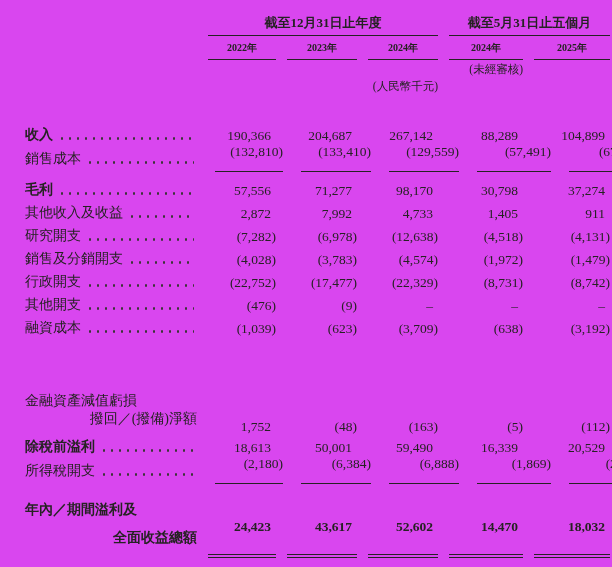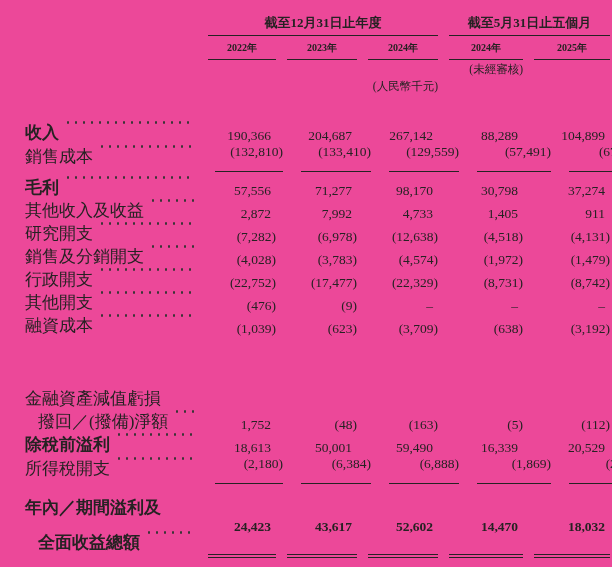--- a/index.html
+++ b/index.html
@@ -1,19 +1,19 @@
 <!DOCTYPE html>
 <html><head>
 <meta charset="utf-8">
 <style>
   html,body{margin:0;padding:0;background:#ffffff;}
   .page{
     position:relative;
     width:612px;height:567px;
-    background:#ec4899;
+    background:#d946ef;
     box-sizing:border-box;
     padding:12px 0 0 25px;
     color:#262223;
     font-family:"Liberation Serif","DejaVu Serif",serif;
     font-size:13.5px;
     overflow:hidden;
   }
   .row{
     display:grid;
     grid-template-columns:172px 68px 70px 70px 74px 76px;
@@ -38,25 +38,25 @@
   .note{
     text-align:right;font-size:11.5px;
     white-space:nowrap;
   }
   .c3{grid-column:4;}
   .c4{grid-column:5;}
   
   .data{height:23px;}
   .data.tall{height:28px;}
   .label{
-    display:flex;align-items:flex-start;
-    font-size:17px;white-space:nowrap;
+    display:flex;align-items:flex-end;
+    font-size:14px;white-space:nowrap;
   }
   .label .txt{flex:0 0 auto;}
-  .label.ind{padding-left:13px;}
+  .label.ind{padding-left:13px;flex-direction:column;}
   .b{font-weight:bold;}
   .leader{
     flex:1 1 auto;height:3px;margin:0 3px 4px 5px;
     background-image:radial-gradient(circle,#3a3536 1.05px,transparent 1.3px);
     background-size:8px 3px;background-repeat:repeat-x;background-position:left bottom;
   }
   .v{
     text-align:right;white-space:nowrap;
     font-family:"Liberation Serif","DejaVu Serif",serif;
   }

